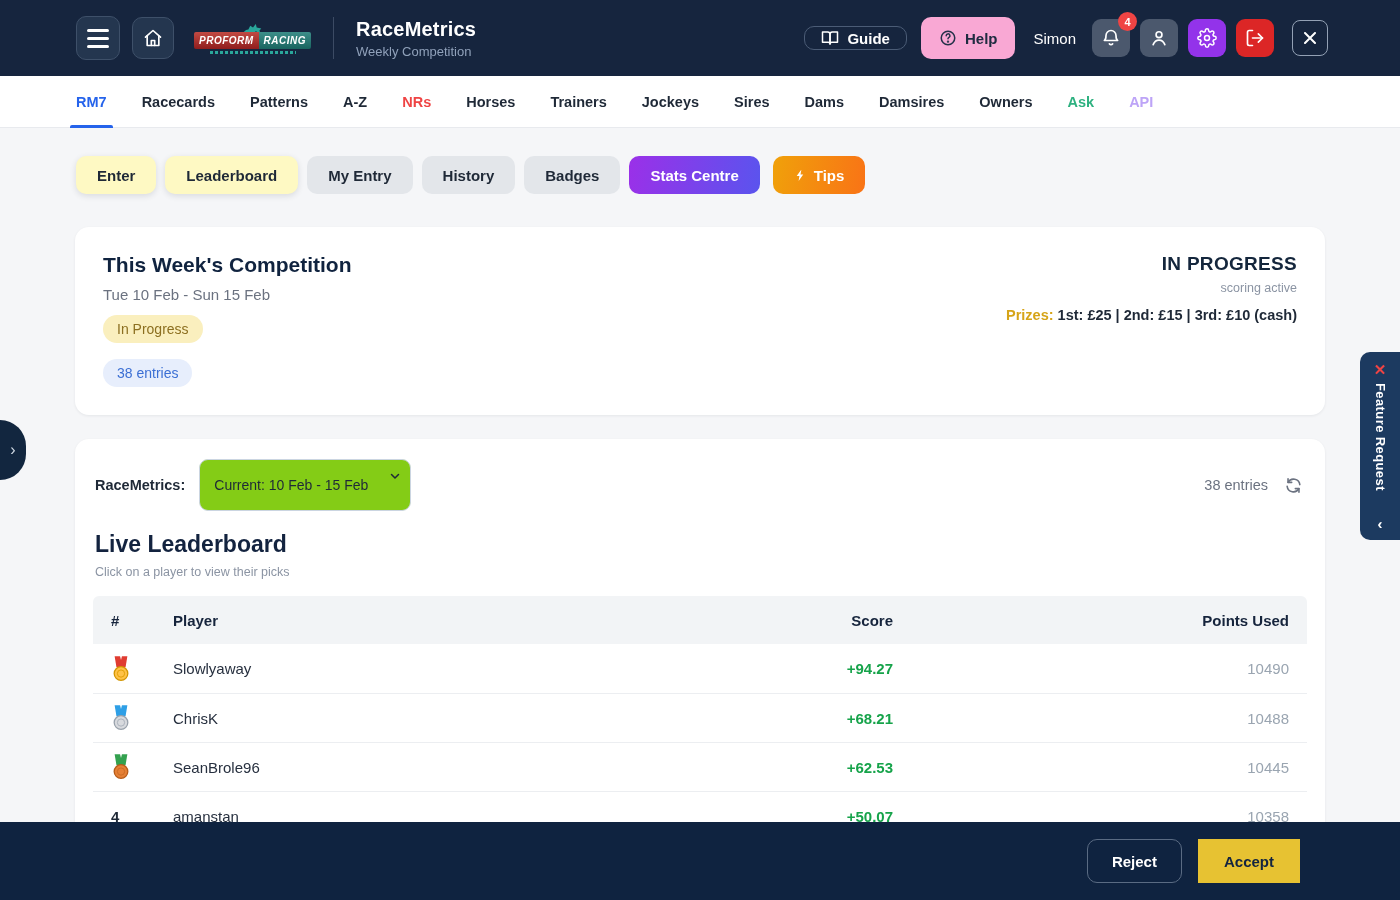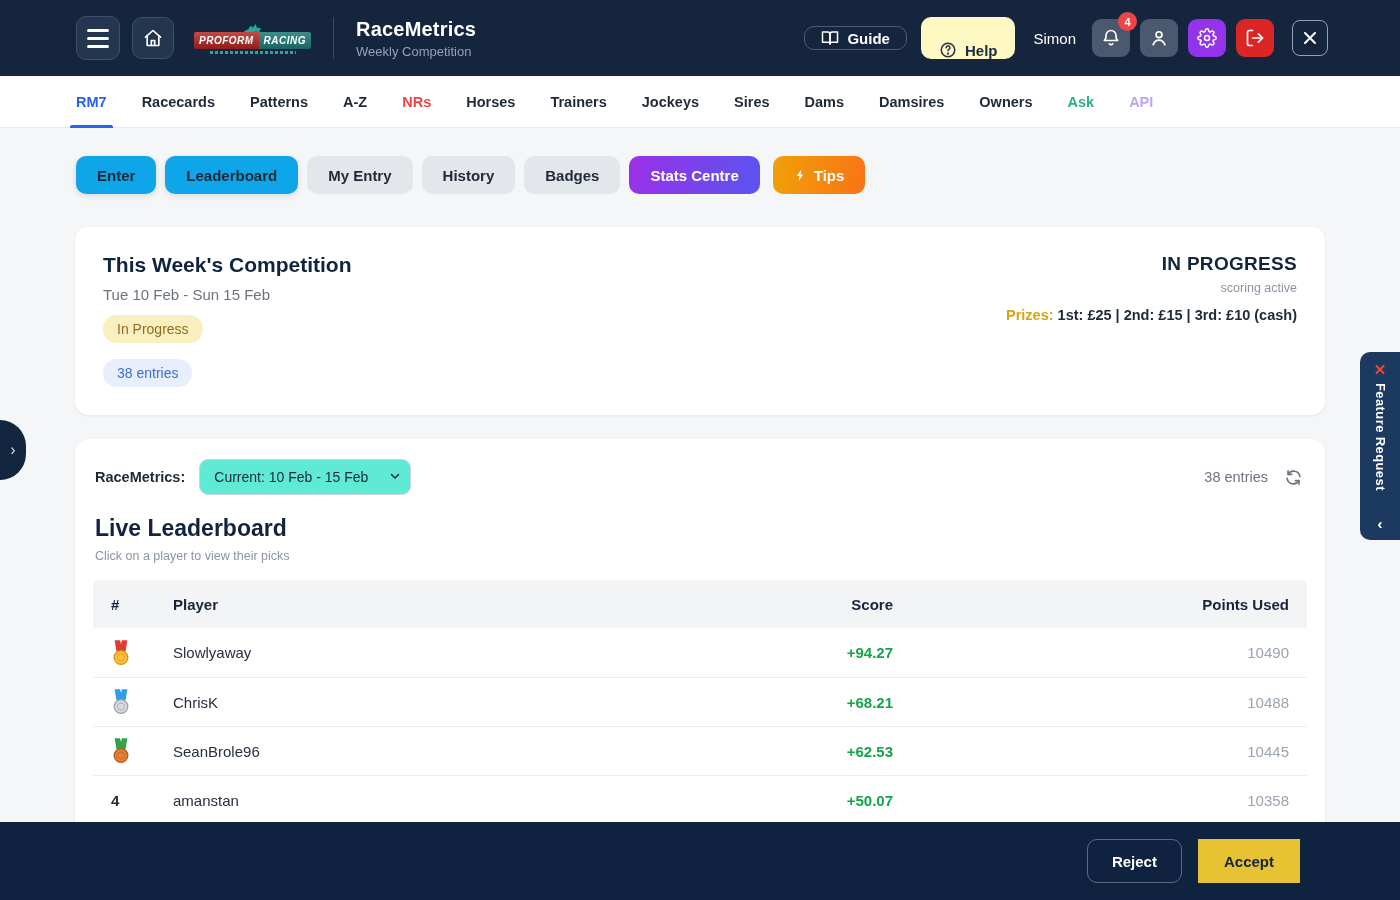--- a/index.html
+++ b/index.html
@@ -18,21 +18,21 @@
   .chip-red { background:linear-gradient(#c24a43,#8f1d1d); border-radius:2px 0 0 2px; }
   .chip-teal { background:linear-gradient(#3d8f8a,#19645f); border-radius:0 2px 2px 0; }
   .brand-horse { height:12px; margin-bottom:-3px; }
   .brand-underline { width:86px; height:3px; margin-top:2px; background:repeating-linear-gradient(90deg,#2aa79b 0 3px,transparent 3px 5px); }
   .v-divider { width:1px; height:42px; background:#3c4b64; margin:0 10px; }
   .app-title { font-size:20px; font-weight:700; color:#fff; letter-spacing:.2px; }
   .app-sub { font-size:13px; color:#90a1ba; margin-top:3px; }
   .topbar-right { margin-left:auto; display:flex; align-items:center; gap:10px; }
   .guide-btn { display:flex; align-items:center; gap:8px; height:24px; padding:0 16px; border:1px solid #4b5c76;
     border-radius:10px; color:#fff; font-size:15px; font-weight:700; background:transparent; cursor:pointer; }
-  .help-btn { display:flex; align-items:flex-end; gap:8px; height:42px; padding:0 18px; background:#fef9c3;
+  .help-btn { display:flex; align-items:center; gap:8px; height:42px; padding:0 18px; background:#f9a8d4;
     border:none; border-radius:10px; color:#202c41; font-size:15px; font-weight:700; cursor:pointer; margin-left:4px; }
   .user-name { color:#fff; font-size:15px; margin:0 6px 0 8px; }
   .sq-btn { width:38px; height:38px; border-radius:9px; border:none; display:flex; align-items:center; justify-content:center;
     cursor:pointer; position:relative; }
   .sq-grey { background:#4b586d; }
   .sq-purple { background:#9333ea; }
   .sq-red { background:#dc2626; }
   .badge-count { position:absolute; top:-7px; right:-7px; min-width:19px; height:19px; border-radius:10px; background:#ef4444;
     color:#fff; font-size:11px; font-weight:700; display:flex; align-items:center; justify-content:center; padding:0 4px; }
   .close-btn { width:36px; height:36px; border-radius:8px; background:transparent; border:1.5px solid #93a1b5; color:#fff;
@@ -44,21 +44,21 @@
   .tab.accent-active { color:#2563eb; }
   .tab.accent-active::after { content:""; position:absolute; left:-6px; right:-6px; bottom:0; height:3px; background:#2563eb; border-radius:2px 2px 0 0; }
   .tab.accent-red { color:#ef4444; }
   .tab.accent-green { color:#2eb180; }
   .tab.accent-purple { color:#bda4f7; }
 
   
   .pills { display:flex; gap:9px; margin:28px 0 0 76px; }
   .pill { height:38px; padding:0 21px; border:none; border-radius:10px; font-family:inherit; font-size:15px; font-weight:700;
     display:flex; align-items:center; gap:7px; cursor:pointer; color:#1f2937; }
-  .pill-white { background:#0ea5e9; box-shadow:0 2px 6px rgba(16,24,40,.12); }
+  .pill-white { background:#fef9c3; box-shadow:0 2px 6px rgba(16,24,40,.12); }
   .pill-gray { background:#e3e6ea; }
   .pill-purple { background:linear-gradient(100deg,#9b30e8,#5a54ee); color:#fff; }
   .pill-orange { background:linear-gradient(100deg,#f0a10a,#f97316); color:#fff; margin-left:4px; }
   .pill .bolt { display:none; }
   .pill-orange .bolt { display:block; }
 
   
   .card { background:#fff; border-radius:14px; margin:0 75px; box-shadow:0 1px 3px rgba(16,24,40,.07); }
   .comp-card { margin-top:33px; padding:26px 28px 28px; display:flex; justify-content:space-between; }
   .comp-title { font-size:21px; font-weight:700; color:#10233f; }
@@ -70,22 +70,22 @@
   .status-heading { font-size:19px; font-weight:800; color:#14263c; letter-spacing:.3px; }
   .status-sub { font-size:12.5px; color:#8b94a3; margin-top:6px; }
   .prizes-line { font-size:14.5px; color:#1f2937; font-weight:600; margin-top:12px; }
   .prizes-label { color:#d6a418; font-weight:700; }
 
   
   .lb-card { margin-top:24px; padding:18px 18px 0; height:560px; }
   .filter-row { display:flex; align-items:center; gap:14px; padding:2px 2px 0; }
   .filter-label { font-size:14.5px; font-weight:600; }
   .select-wrap { position:relative; }
-  select.comp-select { appearance:none; -webkit-appearance:none; width:212px; height:36px; border:1px solid #cbd5e1; border-radius:9px;
-    background:#5eead4; font-family:inherit; font-size:14px; color:#1f2937; padding:0 30px 0 14px; cursor:pointer; }
+  select.comp-select { appearance:none; -webkit-appearance:none; width:212px; height:52px; border:1px solid #cbd5e1; border-radius:9px;
+    background:#84cc16; font-family:inherit; font-size:14px; color:#1f2937; padding:0 30px 0 14px; cursor:pointer; }
   .select-chevron { position:absolute; right:10px; top:11px; pointer-events:none; }
   .filter-spacer { flex:1; }
   .entries-count { font-size:14.5px; color:#6b7280; }
   .refresh-btn { background:none; border:none; cursor:pointer; display:flex; padding:2px; }
   .lb-title { font-size:23px; font-weight:800; color:#13233f; margin:20px 2px 0; }
   .lb-sub { font-size:12.5px; color:#8b94a3; margin:7px 2px 0; }
   .lb-table { margin-top:17px; }
   .lb-head, .lb-row { display:grid; grid-template-columns:62px 1fr 110px 396px; align-items:center; padding:0 18px; }
   .lb-head { height:48px; background:#f2f4f6; font-size:15px; font-weight:700; color:#16243c; border-radius:6px 6px 0 0; }
   .lb-row { height:49px; border-top:1px solid #eceef1; cursor:pointer; background:#fff; }

